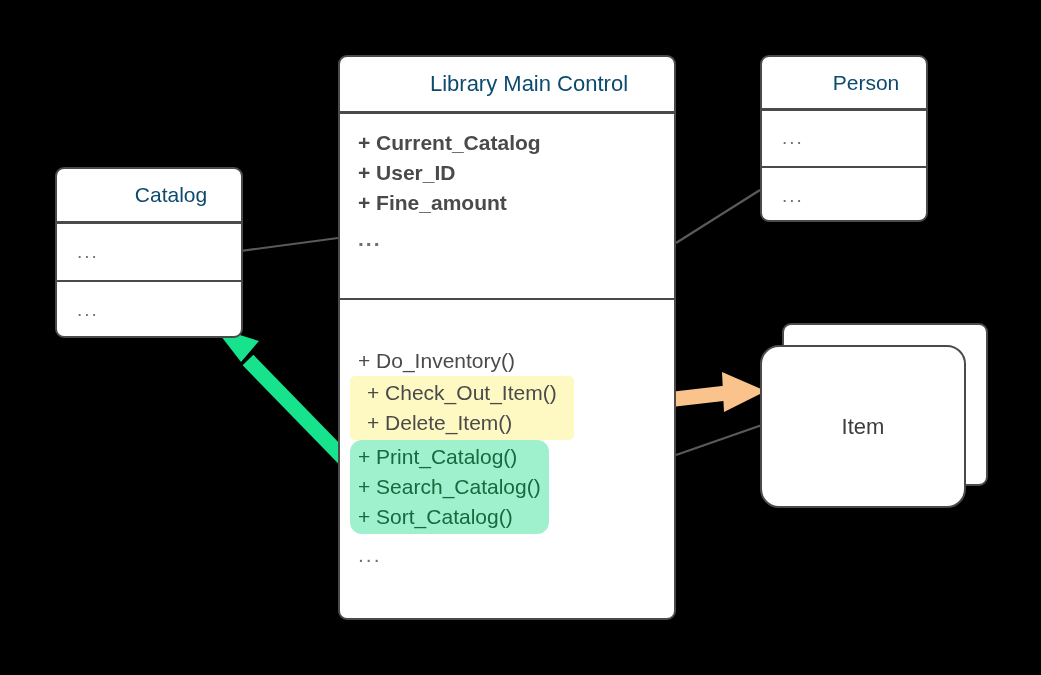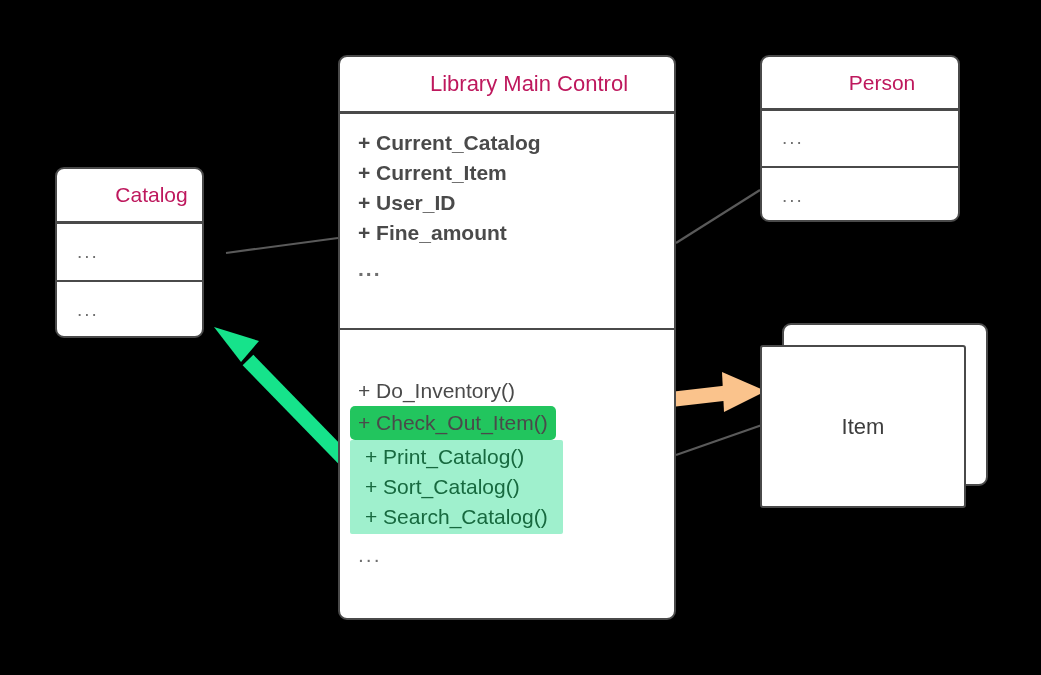--- a/index.html
+++ b/index.html
@@ -8,62 +8,62 @@
     font-family:"Liberation Sans","DejaVu Sans",sans-serif;
   }
   svg.lines{position:absolute;left:0;top:0;width:1041px;height:675px;pointer-events:none;}
 
   
   .uml-box{
     position:absolute;background:#fff;border:2.5px solid #4a4a4a;border-radius:9px;
     box-sizing:border-box;z-index:3;
   }
   .uml-title{
-    text-align:center;color:#be185d;box-sizing:border-box;
+    text-align:center;color:#0c4a6e;box-sizing:border-box;
     display:flex;align-items:center;justify-content:center;margin-left:44px;
   }
   .uml-divider{height:2.5px;background:#4a4a4a;width:100%;}
   .uml-compartment{box-sizing:border-box;display:flex;align-items:center;}
   .ellipsis{color:#6f6f6f;letter-spacing:2px;}
 
   
-  #catalog{left:55px;top:167px;width:149px;height:171px;}
+  #catalog{left:55px;top:167px;width:188px;height:171px;}
   #catalog .uml-title{height:52px;font-size:21px;}
   #catalog .uml-compartment{height:56px;padding-left:20px;font-size:19px;}
 
   
-  #person{left:760px;top:55px;width:200px;height:167px;}
+  #person{left:760px;top:55px;width:168px;height:167px;}
   #person .uml-title{height:51px;font-size:21px;}
   #person .uml-compartment{height:55px;padding-left:20px;font-size:19px;}
 
   
   #lmc{left:338px;top:55px;width:338px;height:565px;}
   #lmc .uml-title{height:54px;font-size:22px;}
   #lmc .attrs{padding:14px 0 10px 18px;}
   #lmc .ops{padding:14px 0 10px 18px;margin-top:32px;}
   .member{
     font-size:21px;color:#4a4a4a;line-height:30px;white-space:nowrap;
     display:block;width:max-content;padding:0 6px;margin-left:-6px;
   }
   .member.dots{color:#6f6f6f;letter-spacing:2px;padding-top:6px;}
   .hl-block{width:max-content;}
-  .hl-block.peach{background:#22c55e;border-radius:5px;padding:2px 8px;margin-left:-8px;}
-  .hl-block.green{background:#9ff0cd;border-radius:2px;padding:2px 15px;margin-left:-8px;}
+  .hl-block.peach{background:#fef9c3;border-radius:5px;padding:2px 17px;margin-left:-8px;}
+  .hl-block.green{background:#9ff0cd;border-radius:12px;padding:2px 8px;margin-left:-8px;}
   .hl-block.peach .member,.hl-block.green .member{background:transparent;padding:0;margin:0;}
   .hl-block.green .member{color:#17693f;}
 
   
   #item-stack{position:absolute;left:760px;top:323px;width:228px;height:185px;z-index:3;}
   #item-back{
     position:absolute;left:22px;top:0;width:206px;height:163px;
     background:#fff;border:2.5px solid #4a4a4a;border-radius:9px;box-sizing:border-box;
   }
   #item-front{
     position:absolute;left:0;top:22px;width:206px;height:163px;
-    background:#fff;border:2.5px solid #4a4a4a;border-radius:3px;box-sizing:border-box;
+    background:#fff;border:2.5px solid #4a4a4a;border-radius:19px;box-sizing:border-box;
     display:flex;align-items:center;justify-content:center;
   }
   #item-front .item-label{font-size:22px;color:#3d3d3d;}
 </style>
 </head>
 <body>
 
 <div id="stage">
 
   <svg class="lines" viewBox="0 0 1041 675">
@@ -109,39 +109,39 @@
       <span class="ellipsis">...</span>
     </div>
   </div>
 
   <div class="uml-box" id="lmc">
     <div class="uml-title">Library Main Control</div>
     <div class="uml-divider"></div>
 
     <div class="uml-compartment attrs" style="display:block;font-weight:bold;">
       <span class="member">+ Current_Catalog</span>
-      <span class="member">+ Current_Item</span>
       <span class="member">+ User_ID</span>
       <span class="member">+ Fine_amount</span>
       <span class="member dots">...</span>
     </div>
 
     <div class="uml-divider" style="margin-top:34px;"></div>
 
     <div class="uml-compartment ops" style="display:block;">
       <span class="member">+ Do_Inventory()</span>
 
       <div class="hl-block peach">
         <span class="member">+ Check_Out_Item()</span>
+        <span class="member">+ Delete_Item()</span>
       </div>
 
       <div class="hl-block green">
         <span class="member">+ Print_Catalog()</span>
+        <span class="member">+ Search_Catalog()</span>
         <span class="member">+ Sort_Catalog()</span>
-        <span class="member">+ Search_Catalog()</span>
       </div>
 
       <span class="member dots">...</span>
     </div>
   </div>
 
   <div id="item-stack">
     <div id="item-back"></div>
     <div id="item-front">
       <span class="item-label">Item</span>

